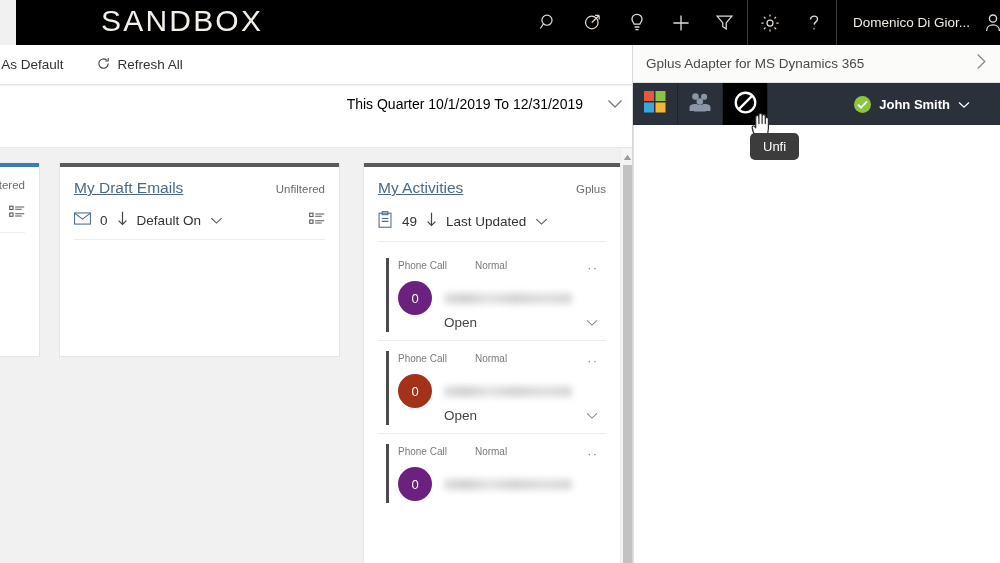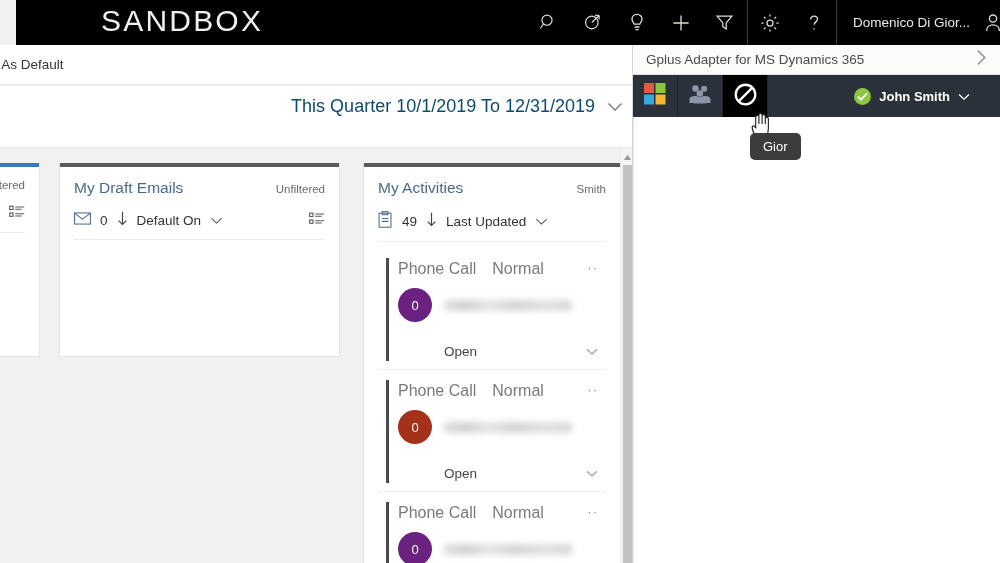--- a/index.html
+++ b/index.html
@@ -58,42 +58,42 @@
   .cmd-default { margin-left: -22px; }
   .cmd-refresh { margin-left: 32px; }
 
   
   .filterrow {
     position: absolute; left: 0; top: 86px; width: 633px; height: 62px;
     background: #ffffff; border-bottom: 1px solid #e9e9e9;
   }
   .date-filter {
     position: absolute; right: 10px; top: 10px;
-    display: flex; align-items: center; gap: 12px;
-    color: #0c4a6e; font-size: 18px;
+    display: flex; align-items: center; gap: 24px;
+    color: #000000; font-size: 14px;
   }
 
   
   .canvas {
     position: absolute; left: 0; top: 149px; width: 633px; bottom: 0;
     background: #f1f1f1;
   }
 
   
   .card {
     position: absolute; background: #ffffff;
     border: 1px solid #e4e4e4; border-top: none;
   }
   .card-accent { height: 4px; width: 100%; }
   .card-pad { padding: 0 14px; }
   .card-head {
     display: flex; align-items: baseline; justify-content: space-between;
     padding-top: 12px;
   }
-  .card-title { color: #4a6a8a; font-size: 15.5px; font-weight: 400; }
+  .card-title { color: #4a6a8a; font-size: 15.5px; font-weight: 400; text-decoration: underline; }
   .card-unfiltered { color: #6b6b6b; font-size: 11.5px; }
   .card-sub {
     display: flex; align-items: center; gap: 9px;
     padding-top: 14px; padding-bottom: 10px;
     border-bottom: 1px solid #ededed; color: #444; font-size: 13px;
   }
   .card-sub .count { font-size: 13.5px; color: #333; }
   .card-sub .sortby { color: #333; font-size: 13.5px; }
   .sub-spacer { flex: 1; }
 
@@ -119,38 +119,38 @@
   .act-row {
     position: relative; padding: 12px 0 10px 20px;
     border-bottom: 1px solid #ededed;
   }
   .act-row:last-child { border-bottom: none; }
   .act-bar {
     position: absolute; left: 8px; top: 10px; bottom: 8px;
     width: 3px; background: #4b4b4b;
   }
   .act-meta {
-    display: flex; align-items: center; gap: 16px;
-    color: #7a7a7a; font-size: 16px;
+    display: flex; align-items: center; gap: 28px;
+    color: #7a7a7a; font-size: 10px;
   }
   .act-ellipsis { position: absolute; right: 8px; top: 12px; color: #8a8a8a; font-size: 13px; letter-spacing: 1px;}
   .act-body { display: flex; align-items: center; gap: 12px; margin-top: 10px; }
   .avatar {
     width: 34px; height: 34px; border-radius: 50%;
     display: flex; align-items: center; justify-content: center;
     color: #fff; font-size: 13px;
   }
   .blurred {
     height: 11px; width: 128px; border-radius: 3px;
     background: linear-gradient(90deg,#dcdcdc,#cfcfcf 18%,#e3e3e3 35%,#d2d2d2 55%,#dedede 78%,#d6d6d6);
     filter: blur(3px); opacity: .95;
   }
   .act-foot {
     display: flex; align-items: center; justify-content: space-between;
-    margin-top: 22px; padding-left: 46px; padding-right: 8px;
+    margin-top: 0; padding-left: 46px; padding-right: 8px;
     color: #444; font-size: 13.5px;
   }
 
   
   .scrollbar {
     position: absolute; left: 620px; top: 149px; width: 13px; bottom: 0;
     background: #f4f4f4; border-left: 1px solid #ececec;
   }
   .sb-up {
     position: absolute; left: 0; top: 2px; width: 13px; height: 12px;
@@ -164,21 +164,21 @@
     position: absolute; left: 632px; top: 45px; width: 1px; bottom: 0;
     background: #d8d8d8;
   }
 
   
   #adapter {
     position: absolute; left: 633px; top: 45px; width: 367px; height: 518px;
     background: #ffffff;
   }
   .adapter-header {
-    position: relative; height: 30px; background: #fbfbf9;
+    position: relative; height: 38px; background: #fbfbf9;
     border-bottom: 1px solid #e2e2e2;
     display: flex; align-items: center; justify-content: space-between;
     padding: 0 13px 0 13px;
   }
   .adapter-title { color: #4a4a4a; font-size: 13.5px; }
   .adapter-chevron { color: #8a8a8a; }
 
   .adapter-toolbar {
     position: relative; height: 42px; background: #2b313a;
     display: flex; align-items: center;
@@ -215,20 +215,29 @@
 <body>
 
 <div id="app">
 
   <div id="crm">
 
     <div class="cmdbar">
       <div class="cmd-item cmd-default">
         <span>Set As Default</span>
       </div>
+      <div class="cmd-item cmd-refresh">
+        <span>
+          <svg width="15" height="15" viewBox="0 0 16 16" fill="none" stroke="#444" stroke-width="1.2">
+            <path d="M13 8a5 5 0 1 1-1.6-3.6"></path>
+              <path d="M13 2.2V5.3H9.9"></path>
+          </svg>
+        </span>
+        <span>Refresh All</span>
+      </div>
     </div>
 
     <div class="filterrow">
       <div class="date-filter">
         <span>This Quarter 10/1/2019 To 12/31/2019</span>
         <span>
           <svg width="16" height="10" viewBox="0 0 16 10" fill="none" stroke="#777" stroke-width="1.3">
             <path d="M1.5 1.5 8 8 14.5 1.5"></path>
           </svg>
         </span>
@@ -293,21 +302,21 @@
             </span>
           </div>
         </div>
       </div>
 
       <div class="card" id="card-activities">
         <div class="card-accent"></div>
         <div class="card-pad">
           <div class="card-head">
             <span class="card-title">My Activities</span>
-            <span class="card-unfiltered">Smith</span>
+            <span class="card-unfiltered">Gplus</span>
           </div>
           <div class="card-sub">
             <span>
               <svg width="15" height="17" viewBox="0 0 15 18" fill="none" stroke="#4a6a8a" stroke-width="1.1">
                 <rect x="0.7" y="2.3" width="12.6" height="14.9"></rect>
                 <rect x="4" y="0.7" width="6" height="3.2"></rect>
                 <path d="M3.6 8h7M3.6 11h7"></path>
               </svg>
             </span>
             <span class="count">49</span>
@@ -458,21 +467,21 @@
     </div>
 
     <div class="adapter-body"></div>
   </div>
 
   <div class="cursor">
     <svg width="22" height="26" viewBox="0 0 22 26">
       <path d="M6 24c-2.4-2.6-3.6-5.4-3.8-8.4-.1-1.6 1.4-2.3 2.3-1.2l1.2 1.5V5.2c0-1 .7-1.7 1.6-1.7s1.6.7 1.6 1.7v6.4V3c0-1 .7-1.7 1.6-1.7s1.6.7 1.6 1.7v8.6V4.3c0-1 .7-1.7 1.6-1.7s1.6.7 1.6 1.7v7.3V6.9c0-1 .7-1.6 1.5-1.6s1.6.6 1.6 1.6v9.5c0 3.3-.7 5.7-2.3 7.6z" fill="#ffffff" stroke="#2a2a2a" stroke-width="1.2" stroke-linejoin="round"></path>
     </svg>
   </div>
-  <div class="tooltip">Gior</div>
+  <div class="tooltip">Unfi</div>
 
   <div class="navbar">
     <div class="nav-title">SANDBOX</div>
     <div class="nav-icons">
       <div class="nav-group">
         <div class="nav-btn">
           <svg width="19" height="19" viewBox="0 0 20 20" fill="none" stroke="#e3dcd5" stroke-width="1.3">
             <circle cx="8.4" cy="7.6" r="5.3"></circle>
               <path d="M4.6 11.6 1.4 16.3"></path>
           </svg>

